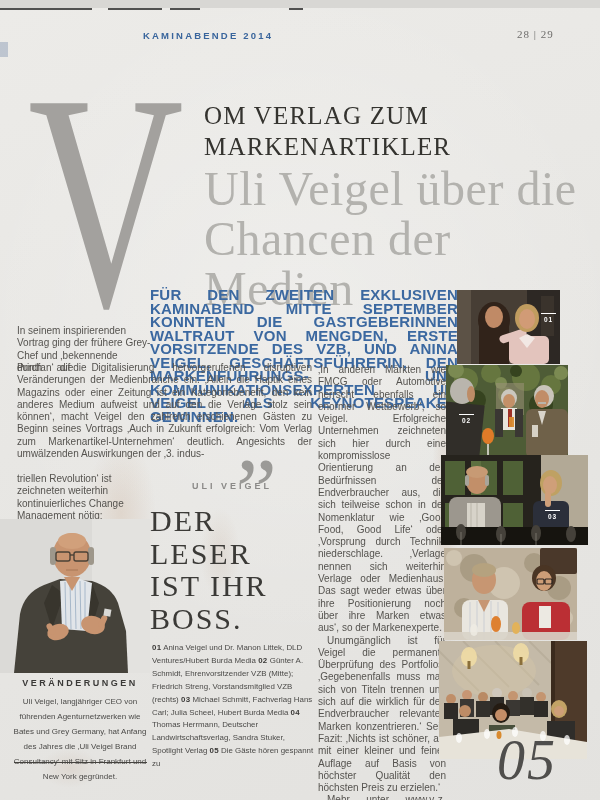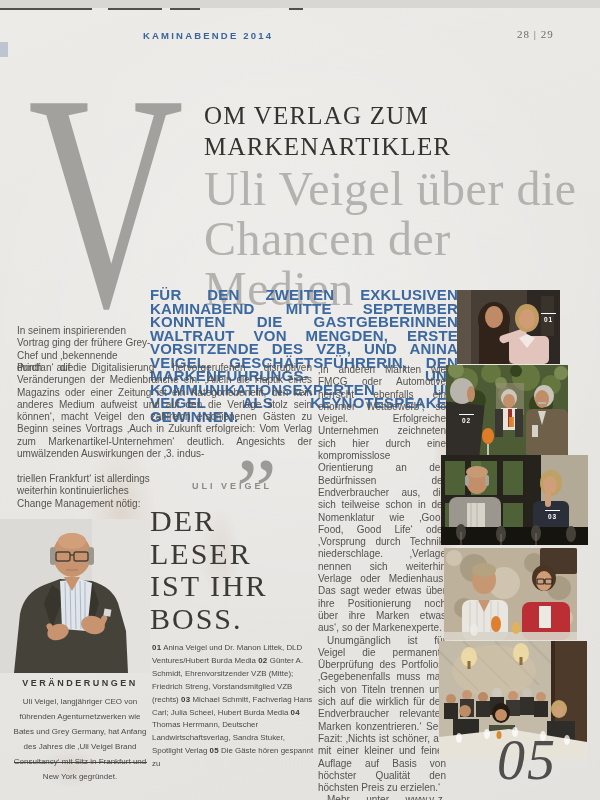--- a/index.html
+++ b/index.html
@@ -106,21 +106,21 @@
   </div>
   <div class="abs subtitle">
     <div>Uli Veigel über die</div>
     <div>Chancen der Medien</div>
   </div>
 
   <div class="abs intro">FÜR DEN ZWEITEN EXKLUSIVEN KAMINABEND MITTE SEPTEMBER KONNTEN DIE GASTGEBERINNEN WALTRAUT VON MENGDEN, ERSTE VORSITZENDE DES VZB, UND ANINA VEIGEL, GESCHÄFTSFÜHRERIN, DEN MARKENFÜHRUNGS- UND KOMMUNIKATIONSEXPERTEN ULI VEIGEL ALS KEYNOTESPEAKER GEWINNEN.</div>
 
   <div class="abs bodytxt col1a">In seinem inspirierenden Vortrag ging der frühere Grey-Chef und ‚bekennende Printfan‘ auf die</div>
   <div class="abs bodytxt col1b">durch die Digitalisierung hervorgerufenen disruptiven Veränderungen der Medienbranche ein. ‚Allein die Haptik eines Magazins oder einer Zeitung ist ein Kategoriebenefit, den kein anderes Medium aufweist und auf den die Verlage stolz sein können‘, macht Veigel den zahlreich erschienenen Gästen zu Beginn seines Vortrags ‚Auch in Zukunft erfolgreich: Vom Verlag zum Markenartikel-Unternehmen‘ deutlich. Angesichts der umwälzenden Auswirkungen der ‚3. indus-</div>
-  <div class="abs bodytxt col1c">triellen Frankfurt‘ ist allerdings weiterhin kontinuierliches Change Management nötig:</div>
+  <div class="abs bodytxt col1c">triellen Revolution‘ ist zeichneten weiterhin kontinuierliches Change Management nötig:</div>
   <div class="abs bodytxt col2">
     <p>‚In anderen Märkten wie FMCG oder Automotive herrscht ebenfalls ein enormer Wettbewerb‘, so Veigel. Erfolgreiche Unternehmen zeichneten sich hier durch eine kompromisslose Orientierung an den Bedürfnissen der Endverbraucher aus, die sich teilweise schon in der Nomenklatur wie ‚Good Food, Good Life‘ oder ‚Vorsprung durch Technik‘ niederschlage. ‚Verlage nennen sich weiterhin Verlage oder Medienhaus. Das sagt weder etwas über ihre Positionierung noch über ihre Marken etwas aus‘, so der Markenexperte.</p>
     <p class="ind">Unumgänglich ist für Veigel die permanente Überprüfung des Portfolios: ‚Gegebenenfalls muss man sich von Titeln trennen und sich auf die wirklich für den Endverbraucher relevanten Marken konzentrieren.‘ Sein Fazit: ‚Nichts ist schöner, als mit einer kleiner und feiner Auflage auf Basis von höchster Qualität den höchsten Preis zu erzielen.‘</p>
     <p class="ind"><span>Mehr unter www.v-z-b.de/aktuelles/termine.</span><span class="endmark"></span></p>
   </div>
 
   <div class="abs pq-kicker">ULI VEIGEL</div>
   <div class="abs pq-mark">”</div>
   <div class="abs pq-lines">
     <div>DER</div>

